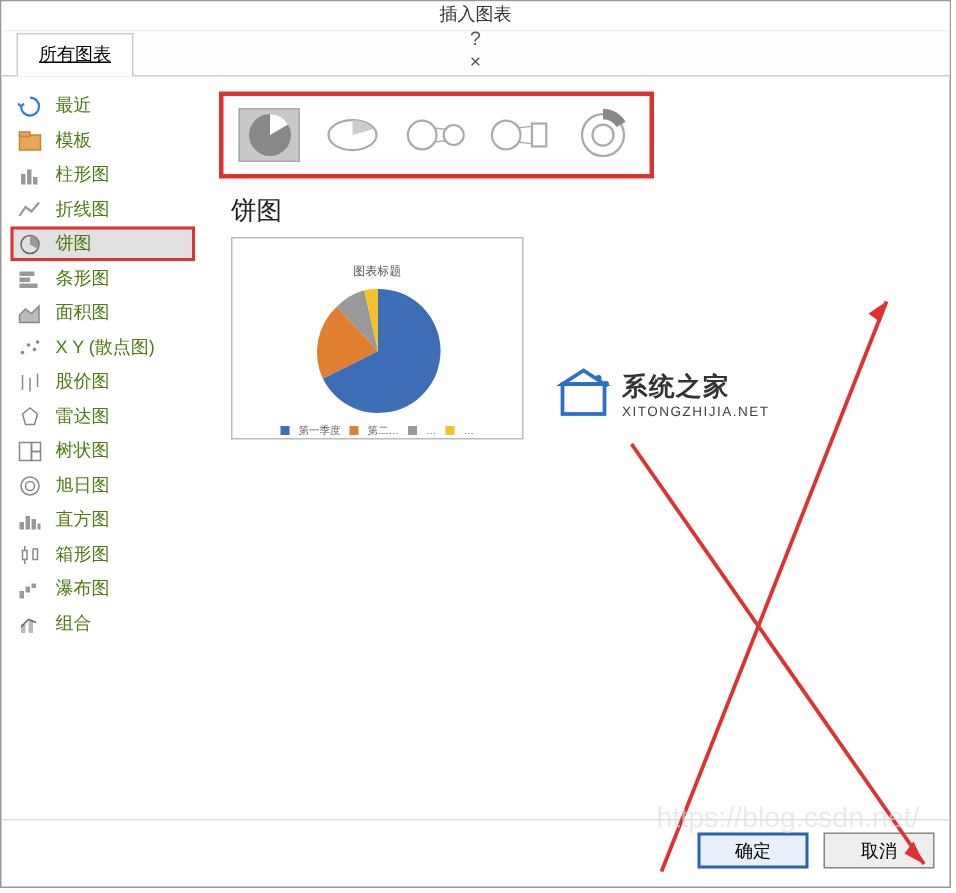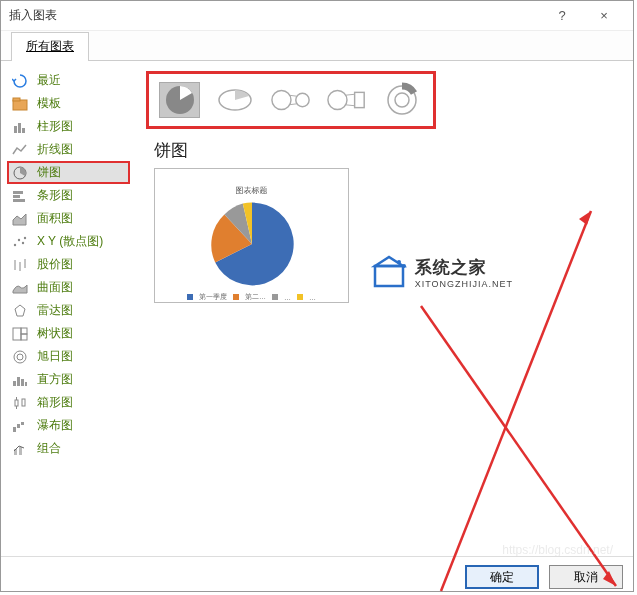--- a/index.html
+++ b/index.html
@@ -1,18 +1,18 @@
 <!DOCTYPE html>
 <html><head>
   <meta charset="utf-8">
   <style>
     * { box-sizing: border-box; margin: 0; padding: 0; font-family: "Microsoft YaHei", sans-serif; }
     body { width: 637px; height: 595px; background: #fff; overflow: hidden; }
     .dialog { width: 634px; height: 592px; border: 1px solid #999; background: #fff; position: relative; }
-    .titlebar { height: 30px; background: #fff; display: flex; align-items: center; padding: 0 8px; border-bottom: 1px solid #eee; }
+    .titlebar { height: 20px; background: #fff; display: flex; align-items: center; padding: 0 8px; border-bottom: 1px solid #eee; flex-direction: column; }
     .titlebar-title { flex: 1; font-size: 12px; color: #333; }
     .titlebar-btn { width: 42px; height: 30px; display: flex; align-items: center; justify-content: center; font-size: 13px; color: #555; cursor: pointer; }
     .tabbar { height: 30px; display: flex; padding-left: 10px; border-bottom: 1px solid #ccc; background: #fdfdfd; text-decoration: underline; }
     .tab { padding: 5px 14px; font-size: 12px; border: 1px solid #ccc; border-bottom: none; background: #fff; position: relative; top: 1px; }
     .content { display: flex; height: 495px; }
     .sidebar { width: 135px; padding: 8px 6px; }
     .sidebar-item { display: flex; align-items: flex-end; padding: 3px 4px; font-size: 12px; color: #4d7c0f; cursor: pointer; gap: 8px; height: 23px; }
     .sidebar-item.selected { background: #e1e1e1; border: 2px solid #e03030; padding: 1px 2px; }
     .sidebar-icon { width: 18px; height: 16px; display: flex; align-items: center; justify-content: center; }
     .main { flex: 1; padding: 0; position: relative; }
@@ -26,21 +26,21 @@
     .legend-row { display: flex; gap: 6px; font-size: 7px; color: #666; align-items: center; margin-top: 2px; }
     .legend-dot { width: 6px; height: 6px; display: inline-block; }
     .watermark { position: absolute; right: -165px; bottom: 10px; display: flex; align-items: center; gap: 6px; font-size: 12px; color: #333; }
     .watermark-logo { width: 40px; height: 40px; }
     .watermark-text1 { font-size: 17px; font-weight: bold; letter-spacing: 1px; }
     .watermark-text2 { font-size: 9px; letter-spacing: 1px; color: #444; }
     .footer { display: flex; justify-content: flex-end; gap: 10px; padding: 8px 10px; border-top: 1px solid #ddd; }
     .btn { width: 74px; height: 24px; font-size: 12px; border: 1px solid #888; background: #eee; cursor: pointer; }
     .btn.primary { border: 2px solid #2866b5; background: #e7f0fb; }
     .arrow { position: absolute; pointer-events: none; }
-    .csdn-wm { position: absolute; right: 20px; bottom: 34px; font-size: 12px; color: #ddd; opacity: 0.6; }
+    .csdn-wm { position: absolute; right: 20px; bottom: 34px; font-size: 19px; color: #ddd; opacity: 0.6; }
   </style>
 </head>
 <body>
 
 <div class="dialog">
   <div class="titlebar">
     <span class="titlebar-title">插入图表</span>
     <span class="titlebar-btn">?</span>
     <span class="titlebar-btn">×</span>
   </div>
@@ -125,28 +125,20 @@
       </div>
       <div class="sidebar-item">
         <span class="sidebar-icon">
             <svg width="16" height="14" viewBox="0 0 16 14">
               <line x1="3" y1="2" x2="3" y2="12" stroke="#888"></line>
               <line x1="8" y1="4" x2="8" y2="13" stroke="#888"></line>
               <line x1="13" y1="1" x2="13" y2="10" stroke="#888"></line>
             </svg>
           </span>
         <span>股价图</span>
-      </div>
-      <div class="sidebar-item">
-        <span class="sidebar-icon">
-            <svg width="16" height="14" viewBox="0 0 16 14">
-              <path d="M1 10 Q5 3 8 6 T15 4 L15 12 L1 12 Z" fill="#bbb" stroke="#888"></path>
-            </svg>
-          </span>
-        <span>曲面图</span>
       </div>
       <div class="sidebar-item">
         <span class="sidebar-icon">
             <svg width="16" height="16" viewBox="0 0 16 16">
               <polygon points="8,2 13,6 11,13 5,13 3,6" fill="none" stroke="#888"></polygon>
             </svg>
           </span>
         <span>雷达图</span>
       </div>
       <div class="sidebar-item">

